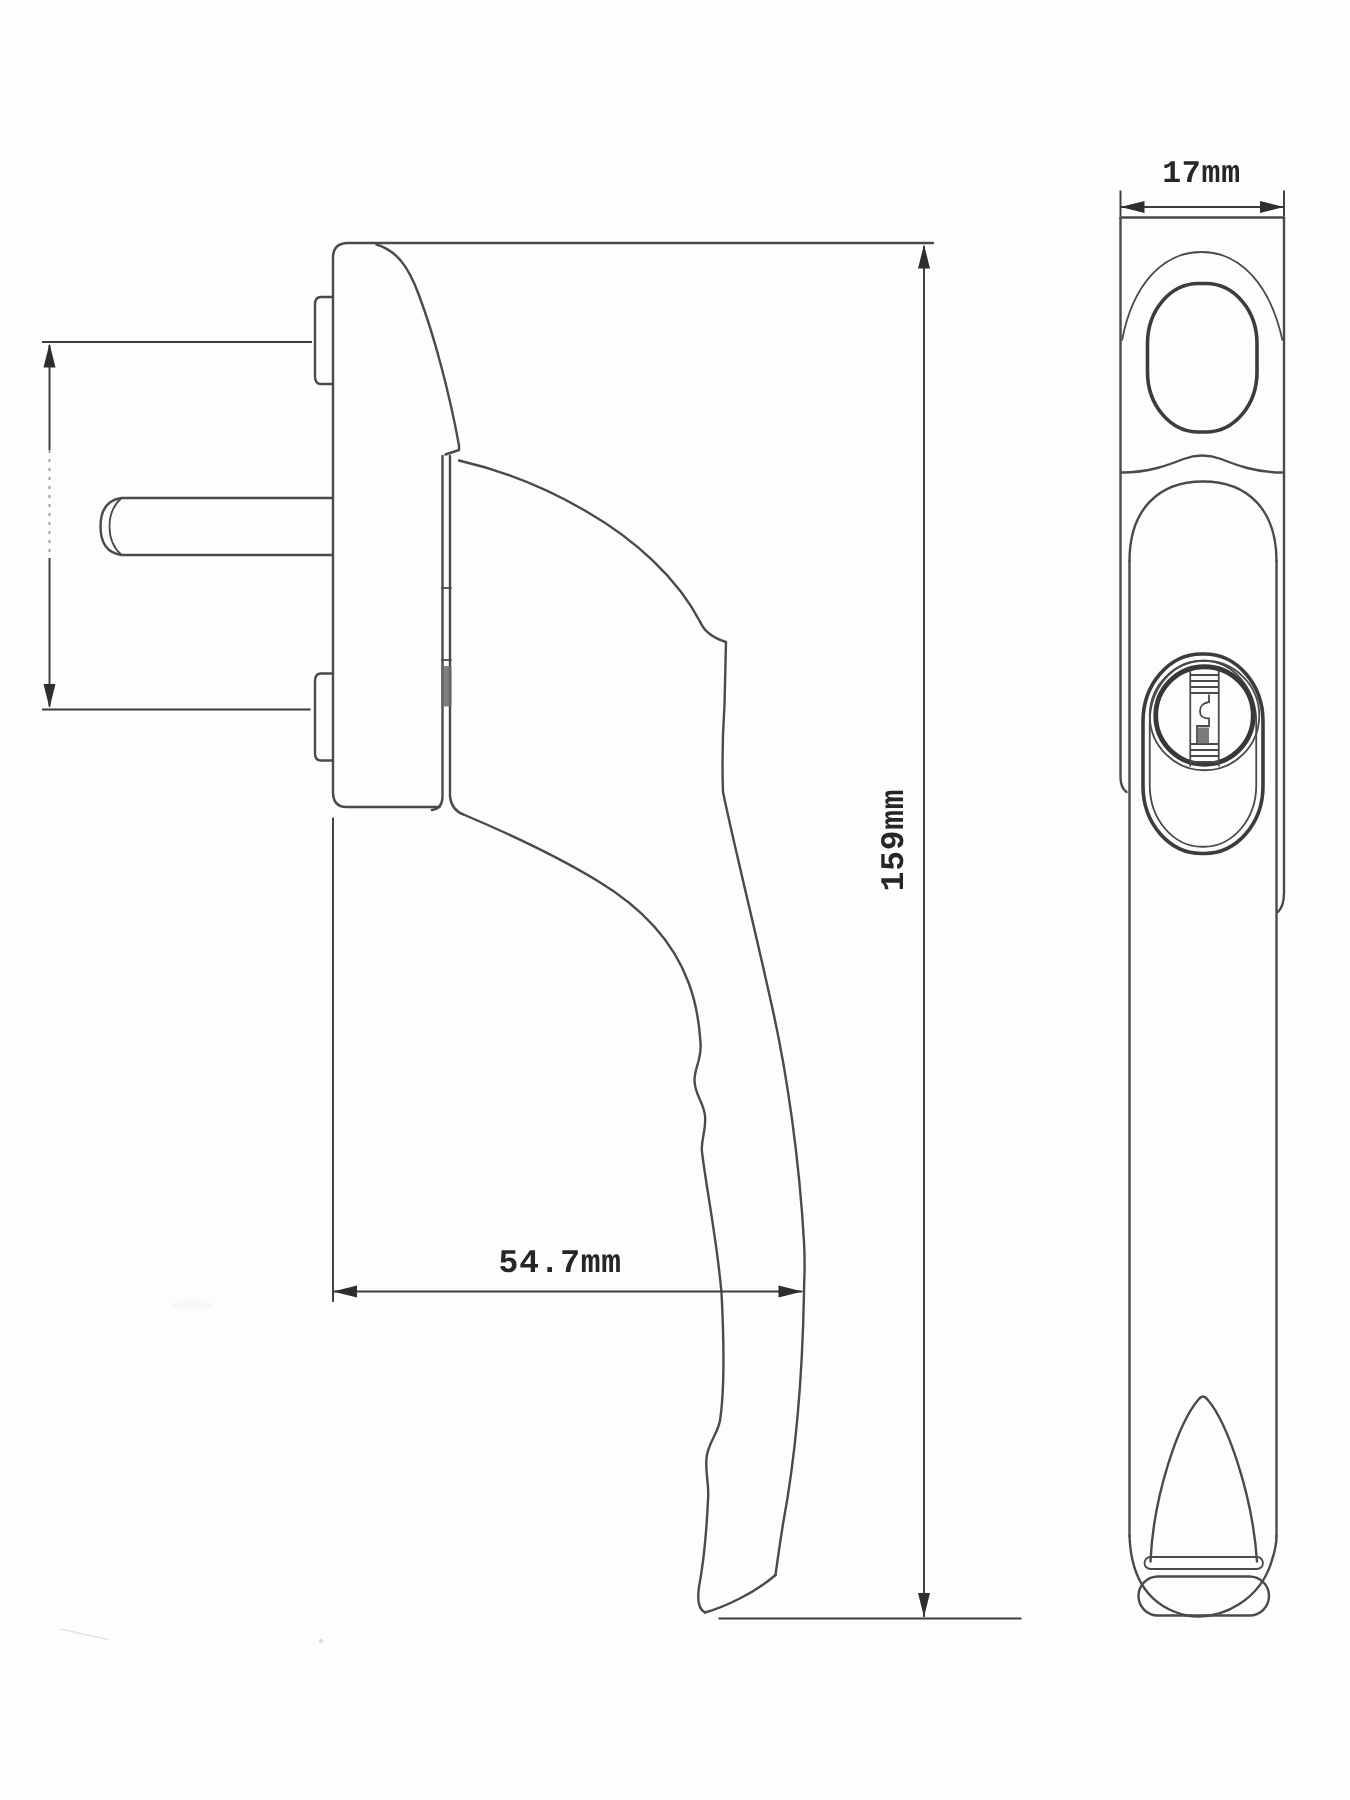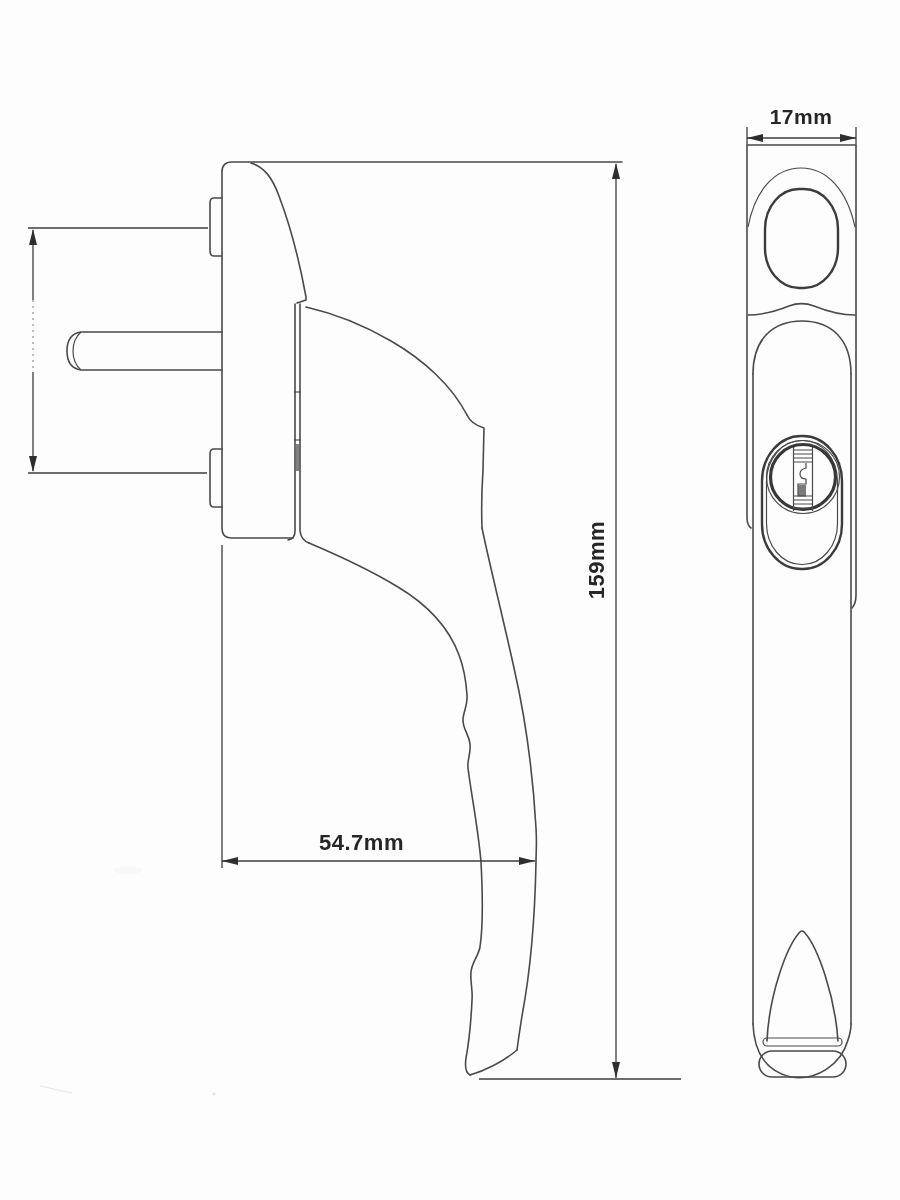--- a/index.html
+++ b/index.html
@@ -1,20 +1,20 @@
 <!DOCTYPE html>
 <html><head>
 <meta charset="utf-8">
 <style>
   html,body{margin:0;padding:0;background:#fdfdfd;}
   .canvas{
     position:relative;
     width:900px;height:1200px;
     background:#fdfdfd;
-    font-family:Liberation Sans, sans-serif;
+    font-family:Liberation Mono, monospace;
     overflow:hidden;
   }
   svg{position:absolute;left:0;top:0;}
   
   .ln{fill:none;stroke:#4a4a4a;stroke-width:1.6;stroke-linecap:round;stroke-linejoin:round;}
   .lnh{fill:none;stroke:#3c3c3c;stroke-width:2.4;stroke-linecap:round;stroke-linejoin:round;}
   .dim{fill:none;stroke:#3d3d3d;stroke-width:1.3;stroke-linecap:butt;}
   .thin{fill:none;stroke:#4a4a4a;stroke-width:1.2;}
   .arr{fill:#2e2e2e;stroke:none;}
   .dim-label{
@@ -134,15 +134,15 @@
       <path d="M 40,1086 L 72,1093" stroke="#999999" stroke-width="1" opacity="0.25" fill="none"></path>
       <circle cx="214" cy="1094" r="1.5" fill="#999999" opacity="0.3"></circle>
       <ellipse cx="128" cy="870" rx="14" ry="4" fill="#bbbbbb" opacity="0.08"></ellipse>
     </g>
   </svg>
 
   <div class="dim-label small" style="left:756px;top:105px;width:90px;">17mm</div>
 
   <div class="dim-label rot" style="left:537px;top:548px;width:120px;height:24px;line-height:24px;">159mm</div>
 
-  <div class="dim-label" style="left:299px;top:830px;width:125px;">54.7mm</div>
+  <div class="dim-label" style="left:311px;top:830px;width:125px;">54.7mm</div>
 
 </div>
 
 </body></html>

